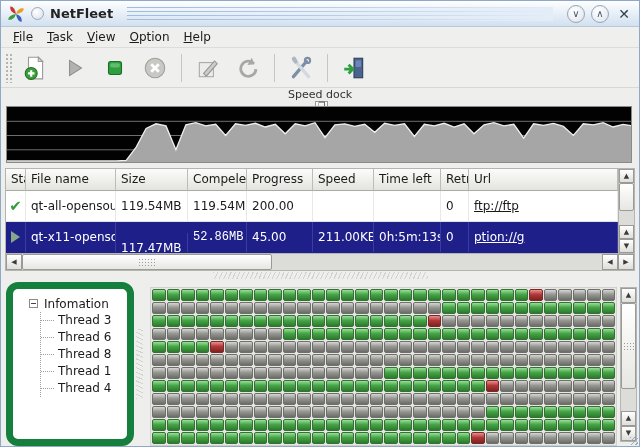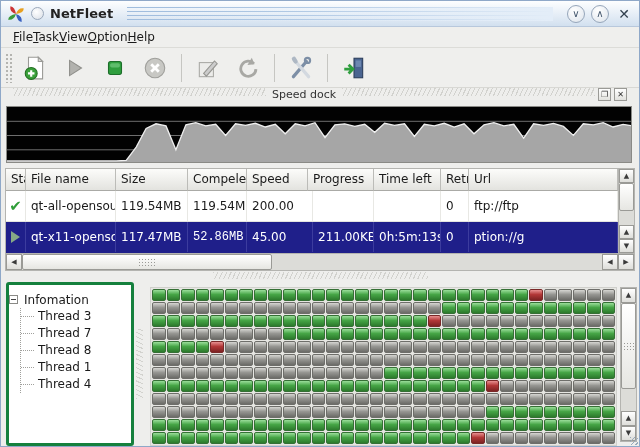--- a/index.html
+++ b/index.html
@@ -22,39 +22,39 @@
   .stripes::after { content:""; position:absolute; inset:0;
     background:linear-gradient(to right, rgba(230,240,250,0) 0%, rgba(230,240,250,.25) 40%, #e3edf8 100%); }
   .wbtn { width:18px; height:18px; border-radius:50%; border:1px solid #96a6ba;
     background:radial-gradient(circle at 38% 30%, #ffffff, #dde4ec);
     display:flex; align-items:center; justify-content:center;
     font-size:10px; color:#45586e; line-height:1; cursor:default; }
   .closex { width:18px; height:18px; display:flex; align-items:center; justify-content:center;
     font-size:14px; font-weight:bold; color:#32404e; }
 
   
-  .menubar { height:21px; flex:0 0 21px; display:flex; align-items:center; 
+  .menubar { height:21px; flex:0 0 21px; display:flex; align-items:center; gap:14px;
     padding:0 12px; background:#efefed; border-bottom:1px solid #dcdcd8; }
   .menu-item { white-space:nowrap; cursor:default; }
   .menu-item u { text-decoration:underline; }
 
   
   .toolbar { height:40px; flex:0 0 40px; display:flex; align-items:center; gap:6px;
     padding:0 4px; background:#efefed; border-bottom:1px solid #d8d8d4; }
   .tb-handle { width:7px; height:30px;
     background-image:radial-gradient(#b4b4b0 30%, transparent 32%);
     background-size:4px 4px; }
   .tb-btn { width:34px; height:34px; border:none; background:transparent;
     display:flex; align-items:center; justify-content:center; padding:0; }
   .tb-btn svg { width:26px; height:26px; }
   .tb-sep { width:1px; height:28px; background:#c6c6c2; margin:0 3px; }
 
   
   .dock { flex:0 0 79px; display:flex; flex-direction:column; background:#eeeeec; }
-  .dock-title { height:16px; display:flex; align-items:flex-start; padding:0 12px; }
+  .dock-title { height:16px; display:flex; align-items:center; padding:0 12px;flex-direction:column; }
   .dock-title .label { font-size:11px; color:#333; padding:0 6px; white-space:nowrap; }
   .hatch { flex:1; height:8px;
     background:repeating-linear-gradient(115deg,#d2d2ce 0 1px, transparent 1px 4px); }
   .dock-btn { width:13px; height:13px; margin-left:3px; border:1px solid #9a9a96;
     background:linear-gradient(#fff,#e2e2de); display:flex; align-items:center;
     justify-content:center; font-size:8px; color:#333; line-height:1; }
   .graph-holder { flex:1; padding:2px 5px 3px 5px; }
   .graph-holder svg { display:block; background:#020202; border:1px solid #8a8a86; }
 
   
@@ -64,21 +64,21 @@
   .thead { height:22px; flex:0 0 22px; display:flex; }
   .th { background:linear-gradient(#fcfcfa,#e3e3df); border-right:1px solid #bcbcb8;
     border-bottom:1px solid #aaaaa6; padding:3px 0 0 5px; white-space:nowrap;
     overflow:hidden; flex:0 0 auto; }
   .th.flexcol { flex:1 1 auto; }
   .trow { height:31px; display:flex; background:#ffffff; border-bottom:1px solid #e4e4e0; }
   .trow.selected { background:#1f1f8a; color:#ffffff; border-bottom-color:#1f1f8a; }
   .td { padding:8px 0 0 5px; white-space:nowrap; overflow:hidden;
     border-right:1px solid #e8e8e4; flex:0 0 auto; }
   .trow.selected .td { border-right-color:#3c3c9e; }
-  .td.flexcol { flex:1 1 auto; }
+  .td.flexcol { flex:1 1 auto;text-decoration:underline; }
   .td.status { display:flex; align-items:center; justify-content:center; padding:0; }
   .check-icon { color:#2f9e38; font-size:15px; font-weight:bold; }
   .play-icon { width:0; height:0; border-left:9px solid #86a886;
     border-top:6px solid transparent; border-bottom:6px solid transparent; }
 
   
   .vscroll { width:16px; flex:0 0 16px; background:#dcdcd8; border-left:1px solid #b4b4b0;
     display:flex; flex-direction:column; }
   .hscroll { height:17px; flex:0 0 17px; margin:0 4px; border:1px solid #b4b4b0;
     border-top:none; background:#dcdcd8; display:flex; align-items:stretch; }
@@ -96,22 +96,22 @@
 
   
   .hsplitter { flex:0 0 9px; display:flex; align-items:center; justify-content:center; }
   .hsplitter .hatch { flex:0 0 215px; height:7px; }
   .vsplitter { width:10px; flex:0 0 10px; display:flex; align-items:center; justify-content:center; }
   .vsplitter .vhatch { width:7px; height:70px;
     background:repeating-linear-gradient(25deg,#d2d2ce 0 1px, transparent 1px 4px); }
 
   
   .bottom { flex:1; display:flex; padding:2px 4px 2px 5px; }
-  .tree { width:128px; flex:0 0 128px; background:#ffffff; border:3px solid #15803d;
-    border-radius:3px; padding:6px 0; font-size:12px; overflow:hidden; }
+  .tree { width:128px; flex:0 0 128px; background:#ffffff; border:7px solid #15803d;
+    border-radius:12px; padding:6px 16px; font-size:12px; overflow:hidden; }
   .tree-root { display:flex; align-items:center; gap:6px; height:17px; }
   .expander { width:9px; height:9px; border:1px solid #8a8a86; background:#fff;
     position:relative; flex:0 0 9px; }
   .expander::after { content:""; position:absolute; left:1px; right:1px; top:3px;
     border-top:1px solid #444; }
   .tree-children { margin-left:11px; border-left:1px dotted #a0a09c; }
   .tree-child { position:relative; padding-left:17px; height:17px; line-height:17px;
     white-space:nowrap; }
   .tree-child::before { content:""; position:absolute; left:0; top:8px; width:13px;
     border-top:1px dotted #a0a09c; }
@@ -248,22 +248,22 @@
     </div>
   </div>
 
   <div class="table-wrap">
     <div class="table-main">
       <div class="thead" id="thead">
           <div class="th" style="width: 20px;">Sta</div>
           <div class="th" style="width: 90px;">File name</div>
           <div class="th" style="width: 72px;">Size</div>
           <div class="th" style="width: 59px;">Compeleted</div>
+          <div class="th" style="width: 66px;">Progress</div>
           <div class="th" style="width: 61px;">Speed</div>
-          <div class="th" style="width: 66px;">Progress</div>
           <div class="th" style="width: 67px;">Time left</div>
           <div class="th" style="width: 28px;">Retry</div>
           <div class="th flexcol">Url</div>
         </div>
       <div id="tbody">
           <div class="trow">
             <div class="td status" style="width: 20px;">
               <span class="check-icon">✔</span>
             </div>
             <div class="td" style="width: 90px;">qt-all-opensour...</div>
@@ -273,21 +273,21 @@
             <div class="td" style="width: 61px;"></div>
             <div class="td" style="width: 67px;"></div>
             <div class="td" style="width: 28px;">0</div>
             <div class="td flexcol">ftp://ftp</div>
           </div>
           <div class="trow selected">
             <div class="td status" style="width: 20px;">
               <span class="play-icon"></span>
             </div>
             <div class="td" style="width: 90px;">qt-x11-opensou...</div>
-            <div class="td" style="width: 72px;">117.47MB</div>
+            <div class="td" style="width: 72px; margin-top: 11px;">117.47MB</div>
             <div class="td" style="width: 59px; font-family: Liberation Mono, monospace;">52.86MB</div>
             <div class="td" style="width: 66px;">45.00</div>
             <div class="td" style="width: 61px;">211.00KB</div>
             <div class="td" style="width: 67px;">0h:5m:13s</div>
             <div class="td" style="width: 28px;">0</div>
             <div class="td flexcol">ption://g</div>
           </div>
         </div>
     </div>
     <div class="vscroll">
@@ -314,21 +314,21 @@
   </div>
 
   <div class="bottom">
     <div class="tree">
       <div class="tree-root">
         <span class="expander"></span>
         <span>Infomation</span>
       </div>
       <div class="tree-children" id="tree-children">
           <div class="tree-child">Thread 3</div>
-          <div class="tree-child">Thread 7</div>
+          <div class="tree-child">Thread 6</div>
           <div class="tree-child">Thread 8</div>
           <div class="tree-child">Thread 1</div>
           <div class="tree-child">Thread 4</div>
         </div>
     </div>
 
     <div class="vsplitter">
       <div class="vhatch"></div>
     </div>
 

